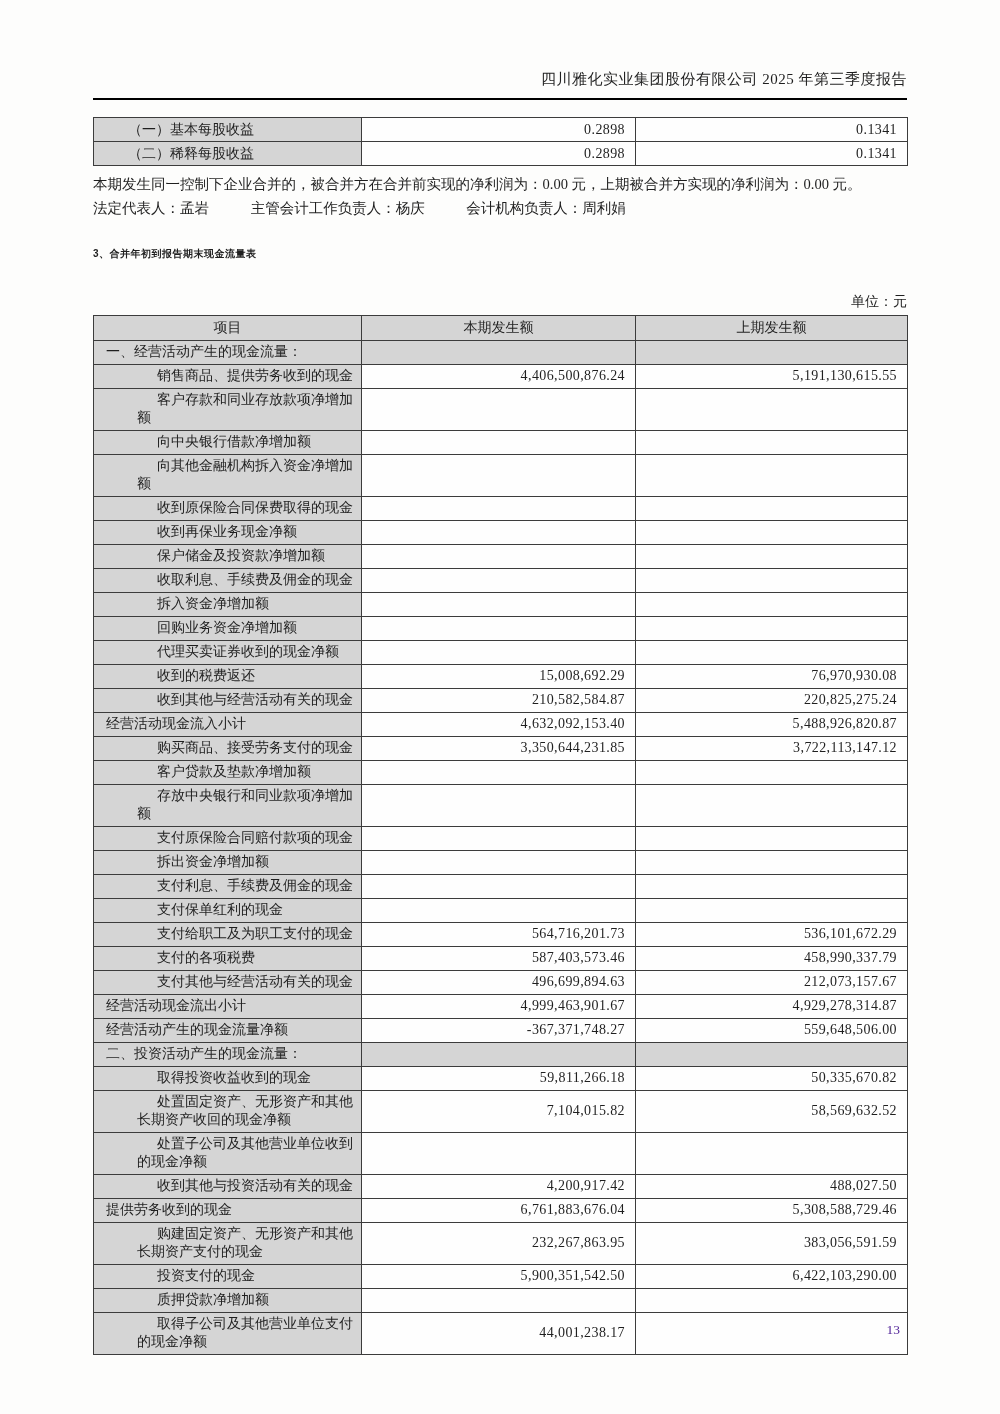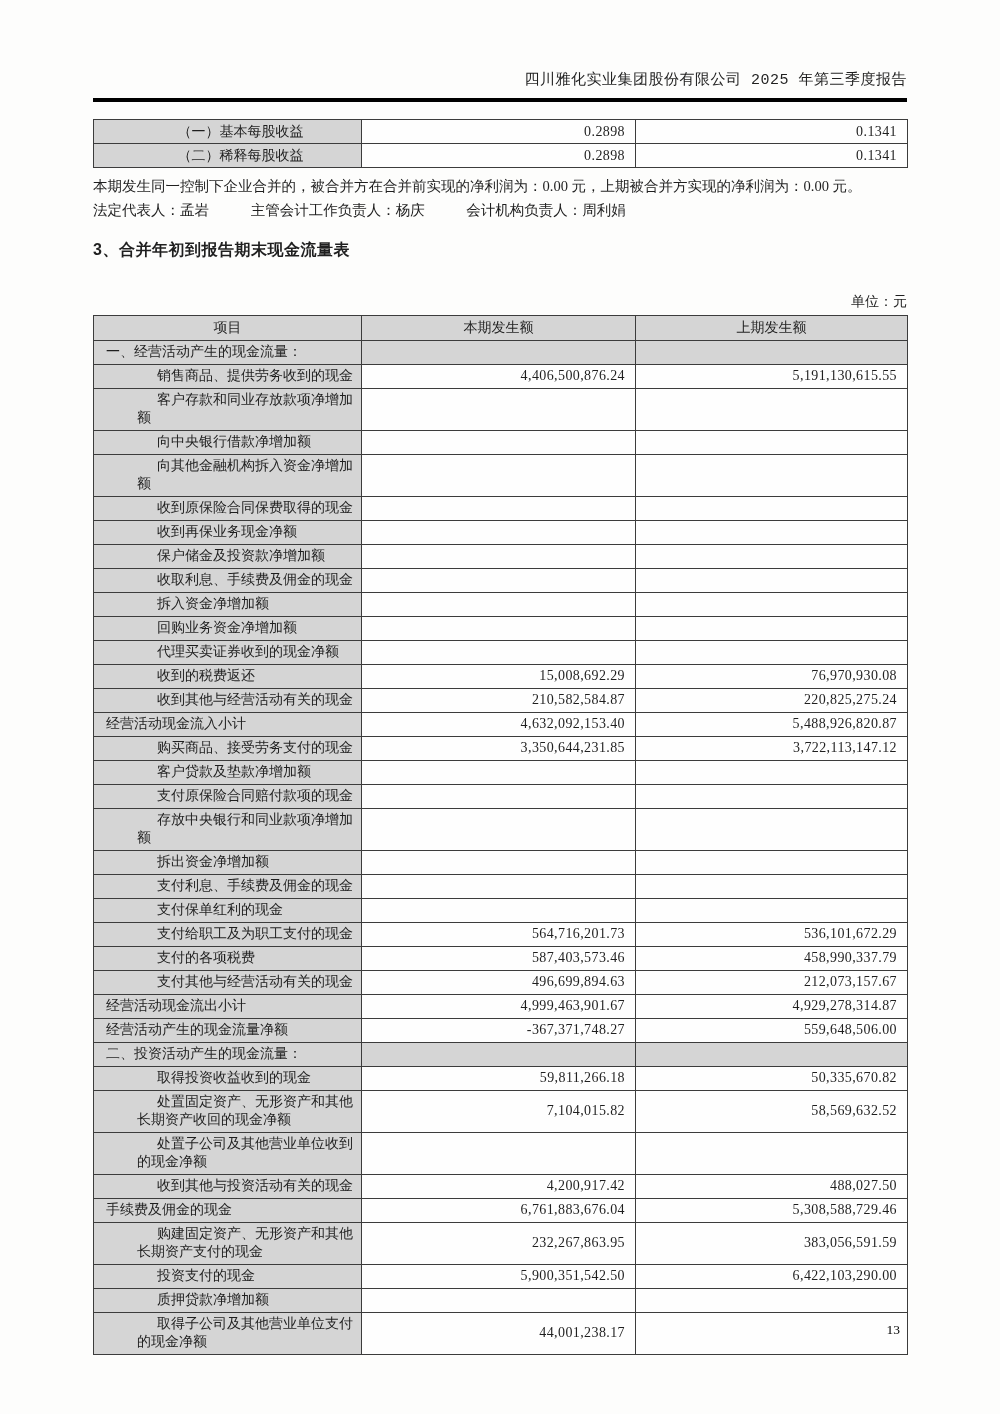--- a/index.html
+++ b/index.html
@@ -17,22 +17,21 @@
     overflow: hidden;
   }
   .content { padding: 0 93px; }
 
   .report-header {
     margin-top: 70px;
     text-align: right;
     font-size: 15px;
     letter-spacing: 0.5px;
     padding-bottom: 9px;
-    border-bottom: 4px solid #000000;
-    font-family: Liberation Mono, monospace;
+    border-bottom: 2px solid #000000;
   }
 
   table {
     width: 100%;
     border-collapse: collapse;
     table-layout: fixed;
     border: 1.5px solid #2b2b2b;
   }
   col.c-label { width: 268px; }
   col.c-cur   { width: 274px; }
@@ -58,51 +57,51 @@
     background: #fefefe;
     text-align: right;
     padding: 2.5px 10px;
     letter-spacing: 0.4px;
   }
   tr.item td.lbl { text-indent: 20px; padding-left: 43px; }
   tr.section td.val { background: #d5d5d5; }
   tr.section td.lbl, tr.subtotal td.lbl { text-indent: 4px; }
 
   .eps-table { margin-top: 17px; }
-  .eps-table td.lbl { text-indent: 26px; text-align: center; }
+  .eps-table td.lbl { text-indent: 26px; }
 
   .note {
     margin-top: 8px;
     font-size: 14.5px;
     line-height: 1.5;
     text-align: justify;
   }
   .signatories { margin-top: 2px; }
   .signatories span { margin-right: 38px; }
   .signatories span:last-child { margin-right: 0; font-family: Liberation Serif, serif; }
 
   .section-heading {
-    margin-top: 18px;
+    margin-top: 27px;
     font-family: "Liberation Sans", "DejaVu Sans", sans-serif;
     font-weight: 700;
-    font-size: 16px;
+    font-size: 10px;
     letter-spacing: 0.5px;
   }
   .unit-label {
     margin-top: 32px;
     margin-bottom: 4px;
     text-align: right;
     font-size: 14px;
   }
   .page-number {
     position: absolute;
     right: 100px;
     bottom: 76px;
     font-size: 13.5px;
-    color: #000000;
+    color: #4c1d95;
   }
 </style>
 </head>
 <body>
 
 <div class="page">
   <div class="content">
 
     <div class="report-header">四川雅化实业集团股份有限公司 2025 年第三季度报告</div>
 
@@ -231,26 +230,26 @@
             <td class="lbl">购买商品、接受劳务支付的现金</td>
             <td class="val">3,350,644,231.85</td>
             <td class="val">3,722,113,147.12</td>
           </tr>
           <tr class="item">
             <td class="lbl">客户贷款及垫款净增加额</td>
             <td class="val"></td>
             <td class="val"></td>
           </tr>
           <tr class="item">
+            <td class="lbl">存放中央银行和同业款项净增加额</td>
+            <td class="val"></td>
+            <td class="val"></td>
+          </tr>
+          <tr class="item">
             <td class="lbl">支付原保险合同赔付款项的现金</td>
-            <td class="val"></td>
-            <td class="val"></td>
-          </tr>
-          <tr class="item">
-            <td class="lbl">存放中央银行和同业款项净增加额</td>
             <td class="val"></td>
             <td class="val"></td>
           </tr>
           <tr class="item">
             <td class="lbl">拆出资金净增加额</td>
             <td class="val"></td>
             <td class="val"></td>
           </tr>
           <tr class="item">
             <td class="lbl">支付利息、手续费及佣金的现金</td>
@@ -306,21 +305,21 @@
             <td class="lbl">处置子公司及其他营业单位收到的现金净额</td>
             <td class="val"></td>
             <td class="val"></td>
           </tr>
           <tr class="item">
             <td class="lbl">收到其他与投资活动有关的现金</td>
             <td class="val">4,200,917.42</td>
             <td class="val">488,027.50</td>
           </tr>
           <tr class="subtotal">
-            <td class="lbl">手续费及佣金的现金</td>
+            <td class="lbl">提供劳务收到的现金</td>
             <td class="val">6,761,883,676.04</td>
             <td class="val">5,308,588,729.46</td>
           </tr>
           <tr class="item">
             <td class="lbl">购建固定资产、无形资产和其他长期资产支付的现金</td>
             <td class="val">232,267,863.95</td>
             <td class="val">383,056,591.59</td>
           </tr>
           <tr class="item">
             <td class="lbl">投资支付的现金</td>

